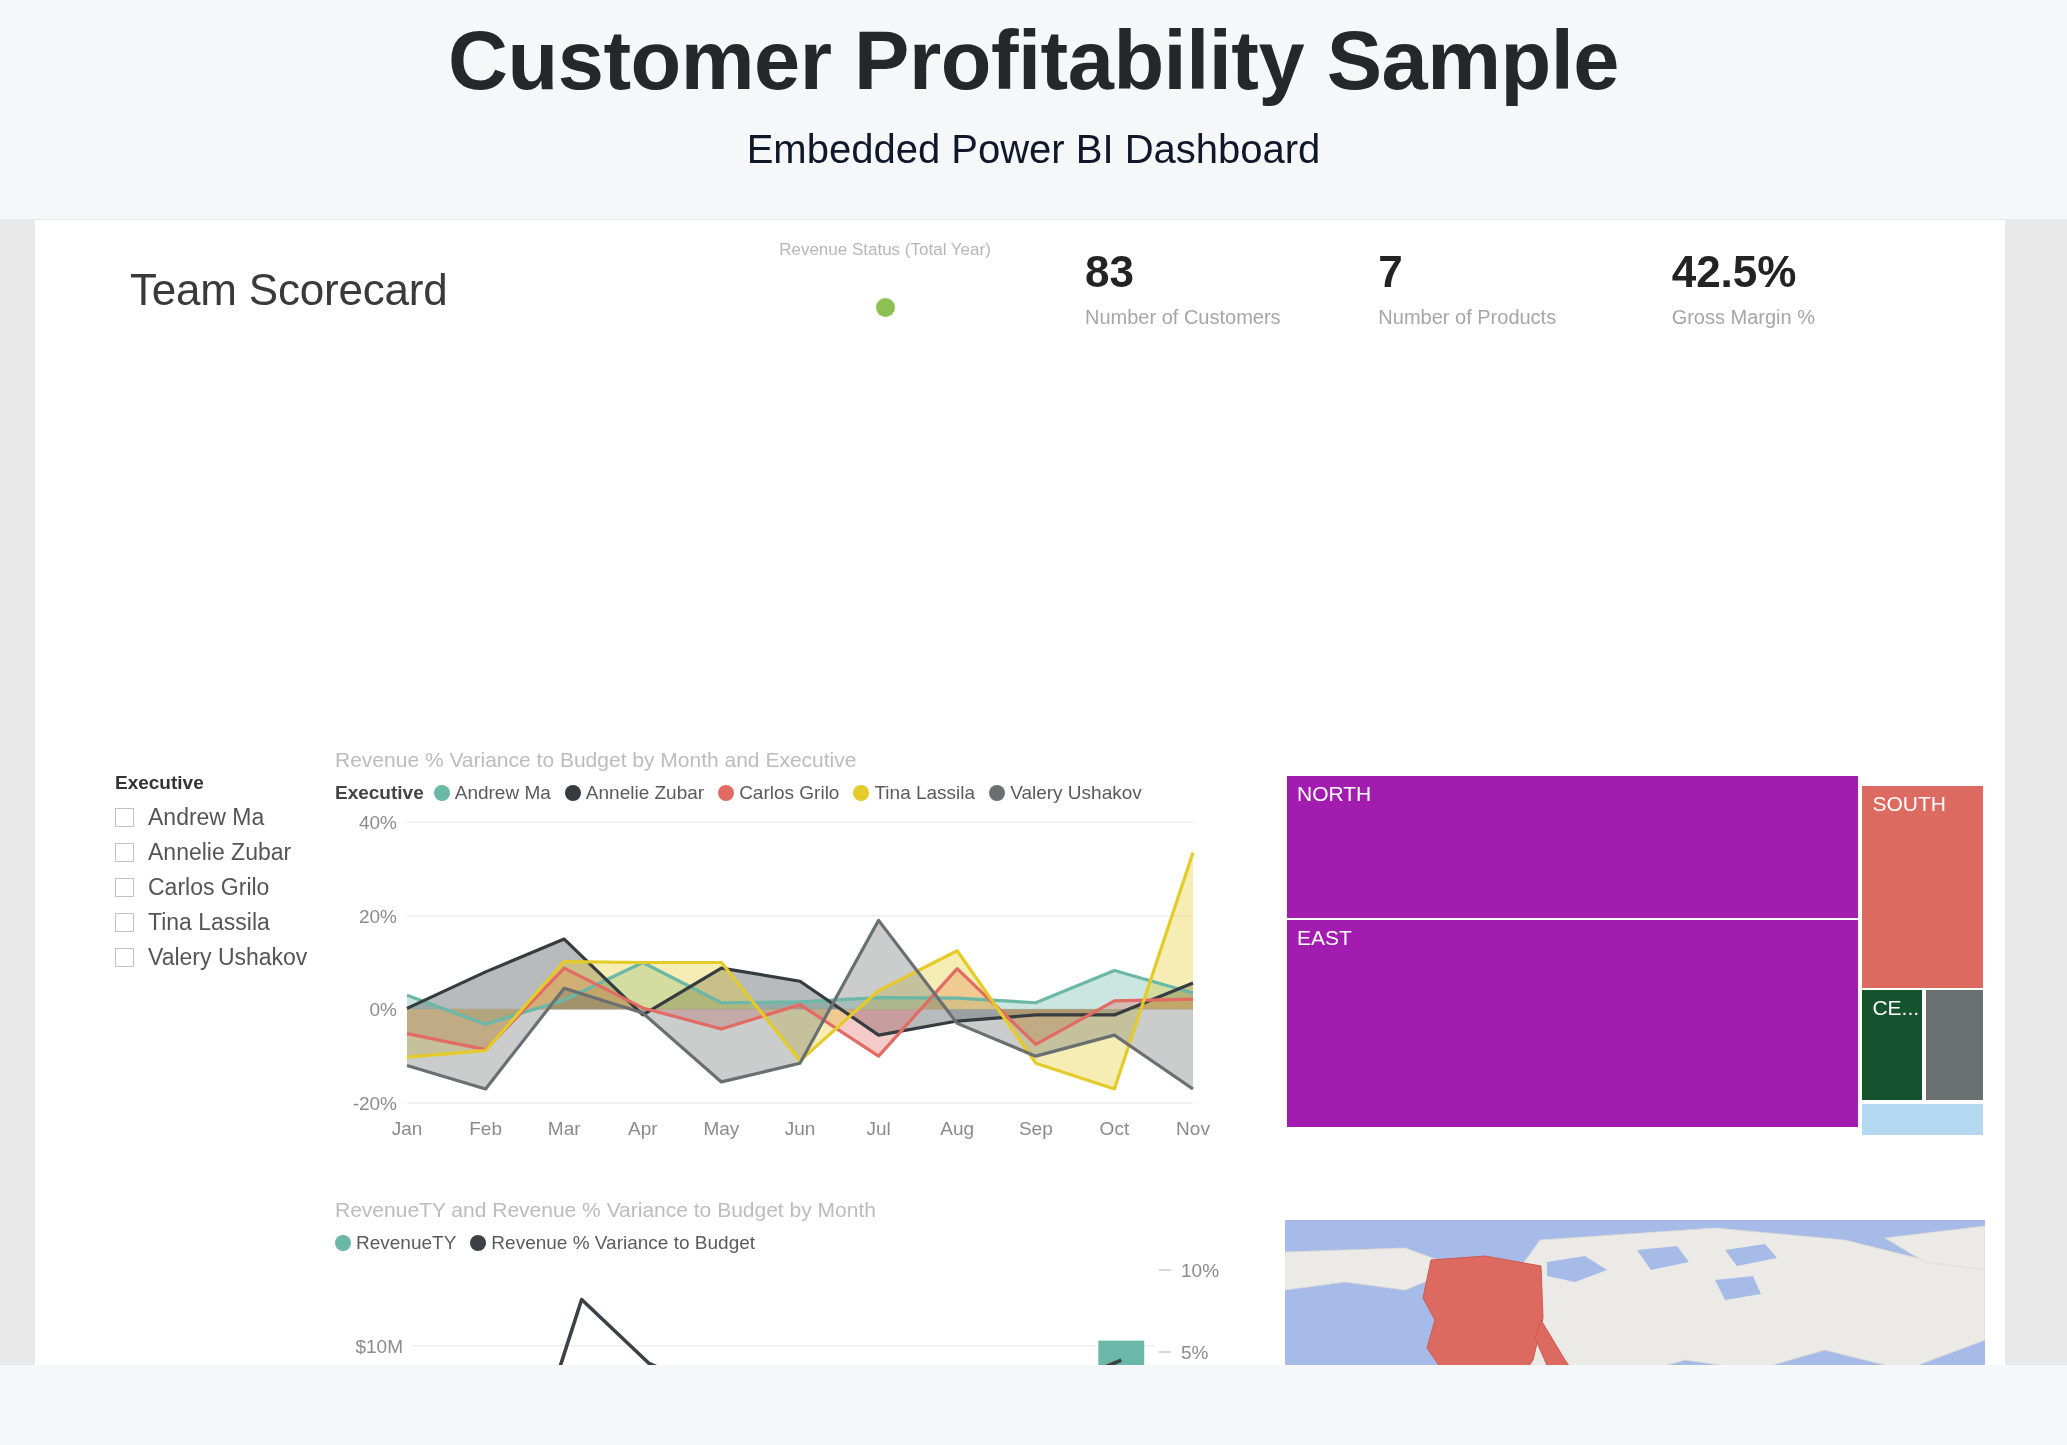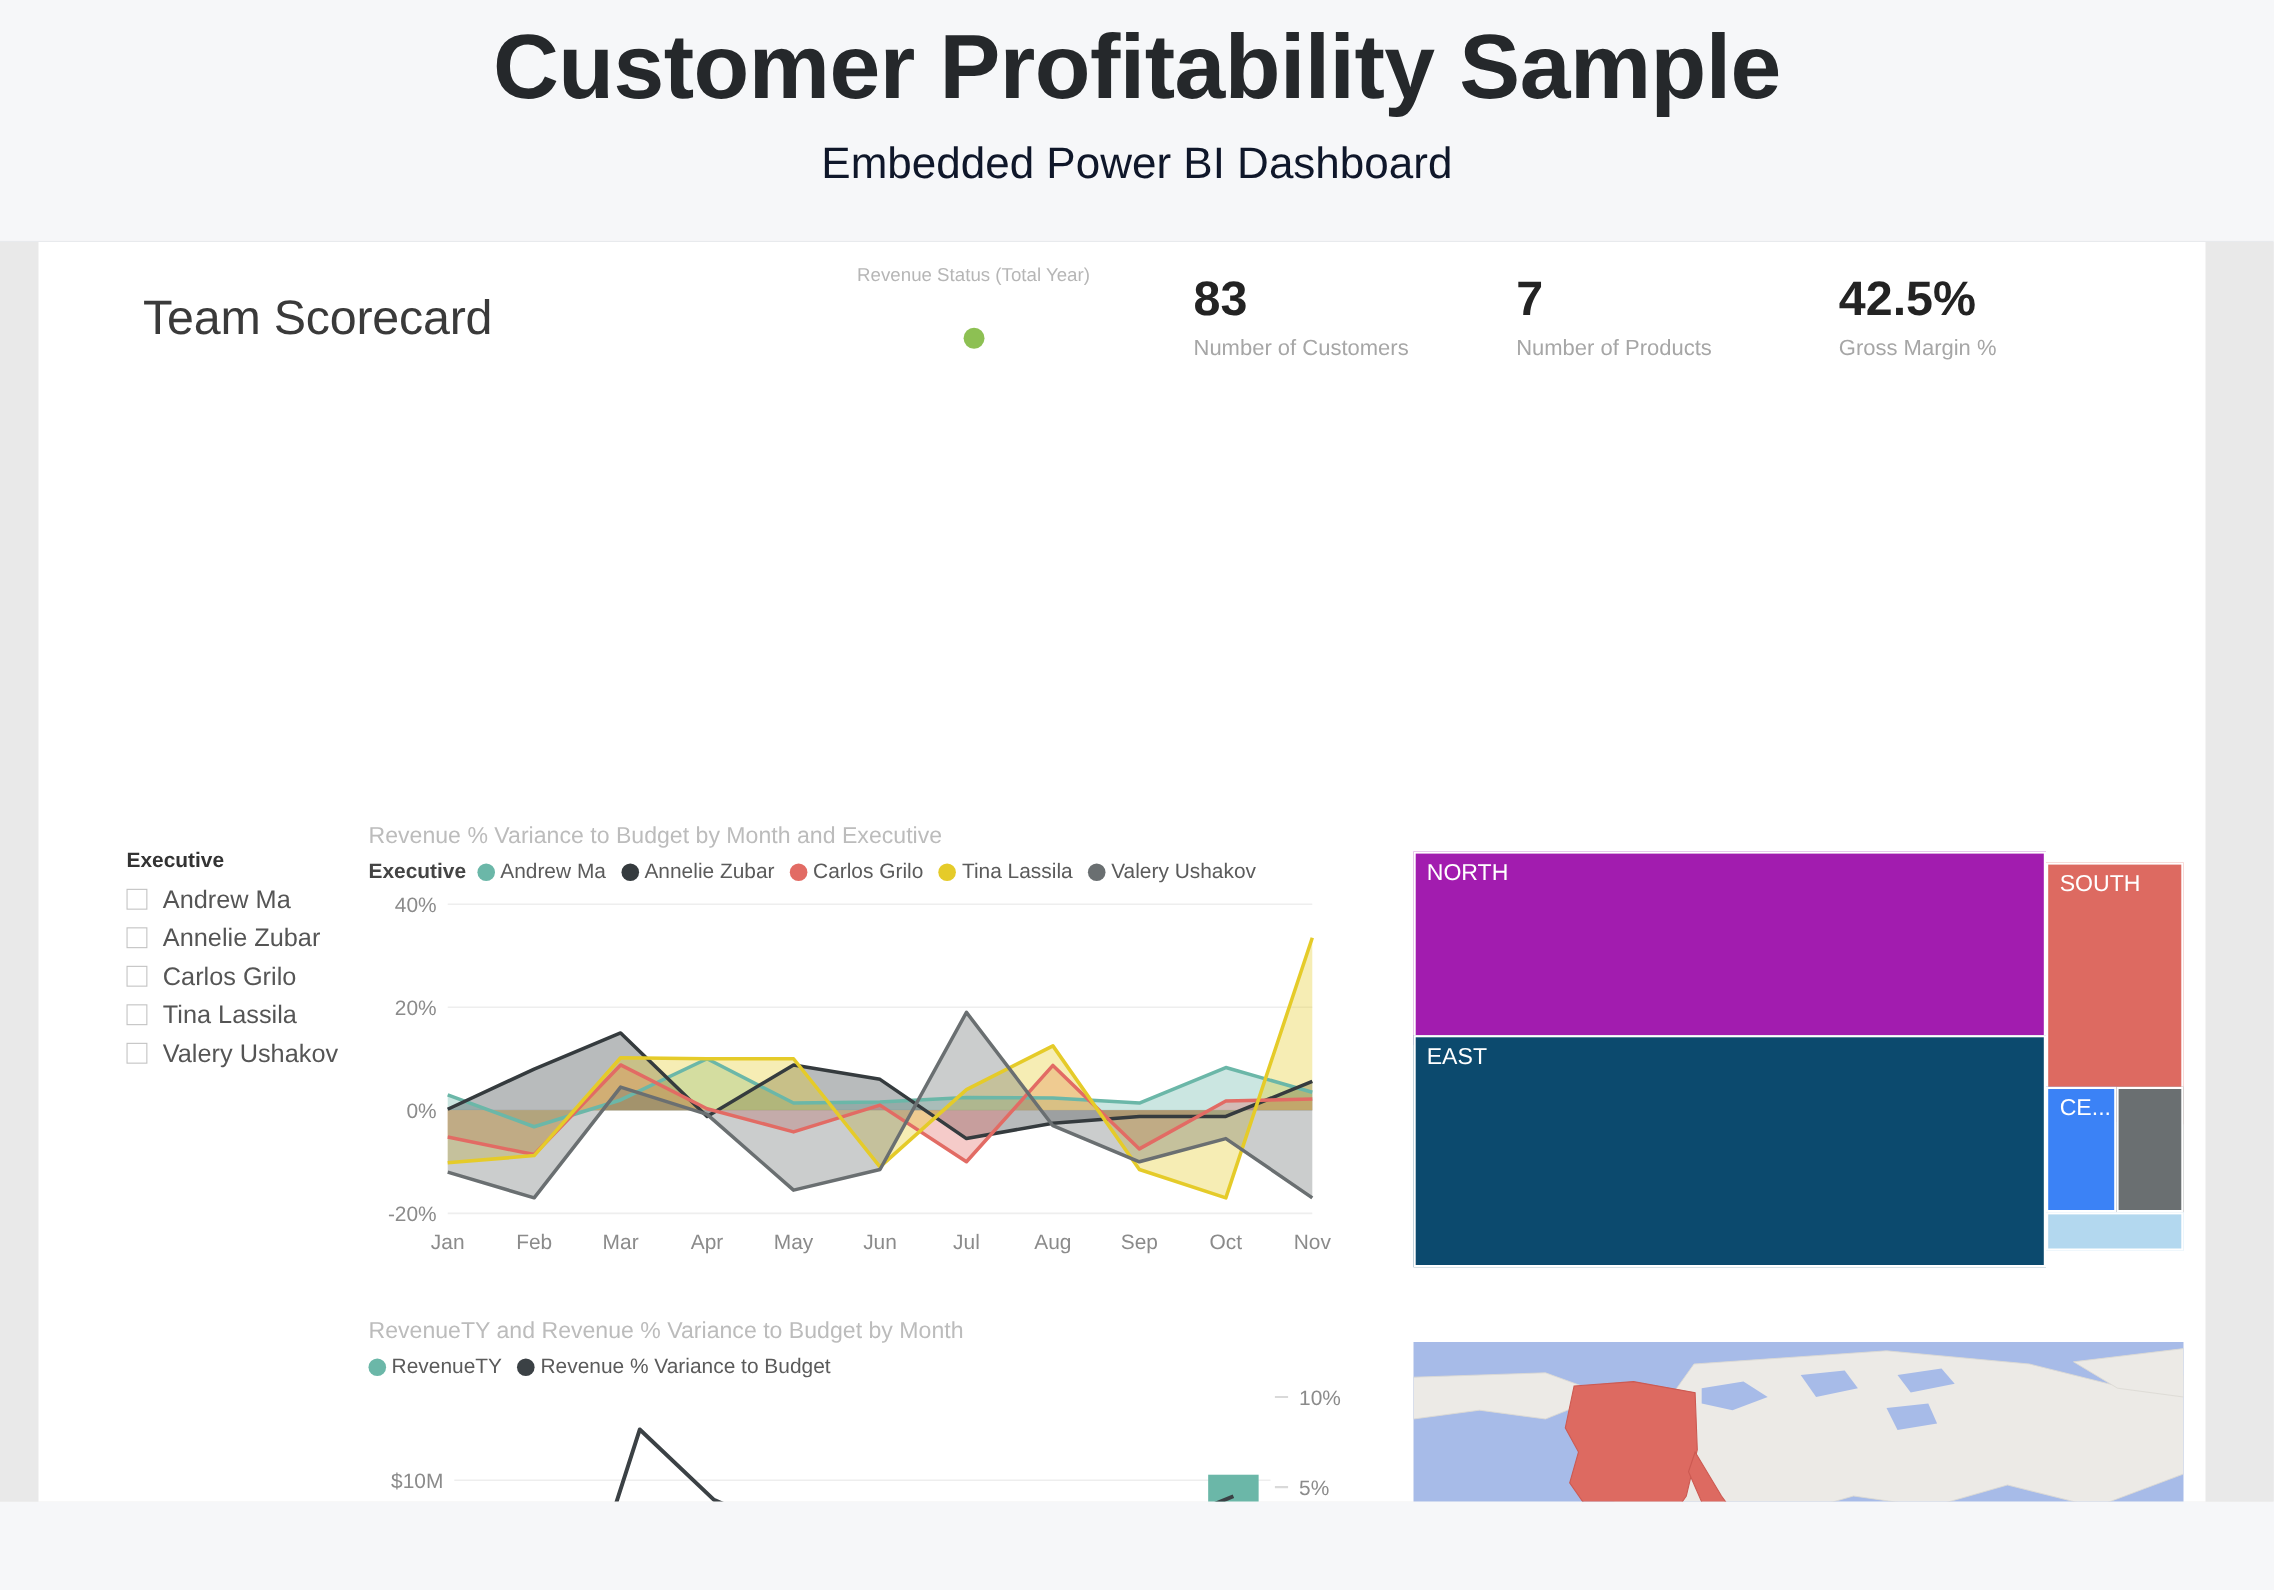--- a/index.html
+++ b/index.html
@@ -291,27 +291,27 @@
           <text x="718.8181818181819" y="376" text-anchor="middle" class="axis-lbl">Oct</text>
           <text x="786.2727272727273" y="376" text-anchor="middle" class="axis-lbl">Nov</text>
         </svg>
     </div>
 
     <div class="vis" id="treemap">
       <div class="tm-area" id="tm-area">
           <div class="tm-cell" style="left: 0px; top: 0px; width: 575.4px; height: 176.085px; background: #a21caf; margin-top: 24px;">
             <span class="tm-label">NORTH</span>
           </div>
-          <div class="tm-cell" style="left: 0px; top: 191px; width: 575.4px; height: 210.915px; background: #0c4a6e;">
+          <div class="tm-cell" style="left: 0px; top: 168px; width: 575.4px; height: 210.915px; background: #a21caf;">
             <span class="tm-label">EAST</span>
           </div>
           <div class="tm-cell" style="left: 575.4px; top: 0px; width: 124.6px; height: 238.005px; background: rgb(221, 106, 97); margin-top: 34px;">
             <span class="tm-label">SOUTH</span>
           </div>
-          <div class="tm-cell" style="left: 575.4px; top: 238.005px; width: 63.7px; height: 114.165px; background: #3b82f6;">
+          <div class="tm-cell" style="left: 575.4px; top: 238.005px; width: 63.7px; height: 114.165px; background: #14532d;">
             <span class="tm-label">CE...</span>
           </div>
           <div class="tm-cell" style="left: 639.1px; top: 238.005px; width: 60.9px; height: 114.165px; background: rgb(106, 111, 113);"></div>
           <div class="tm-cell" style="left: 575.4px; top: 352.17px; width: 124.6px; height: 34.83px; background: rgb(179, 216, 239);"></div>
         </div>
     </div>
 
     <div class="vis" id="map">
       <div class="map-area">
         <svg width="700" height="363" viewBox="0 0 700 363">

